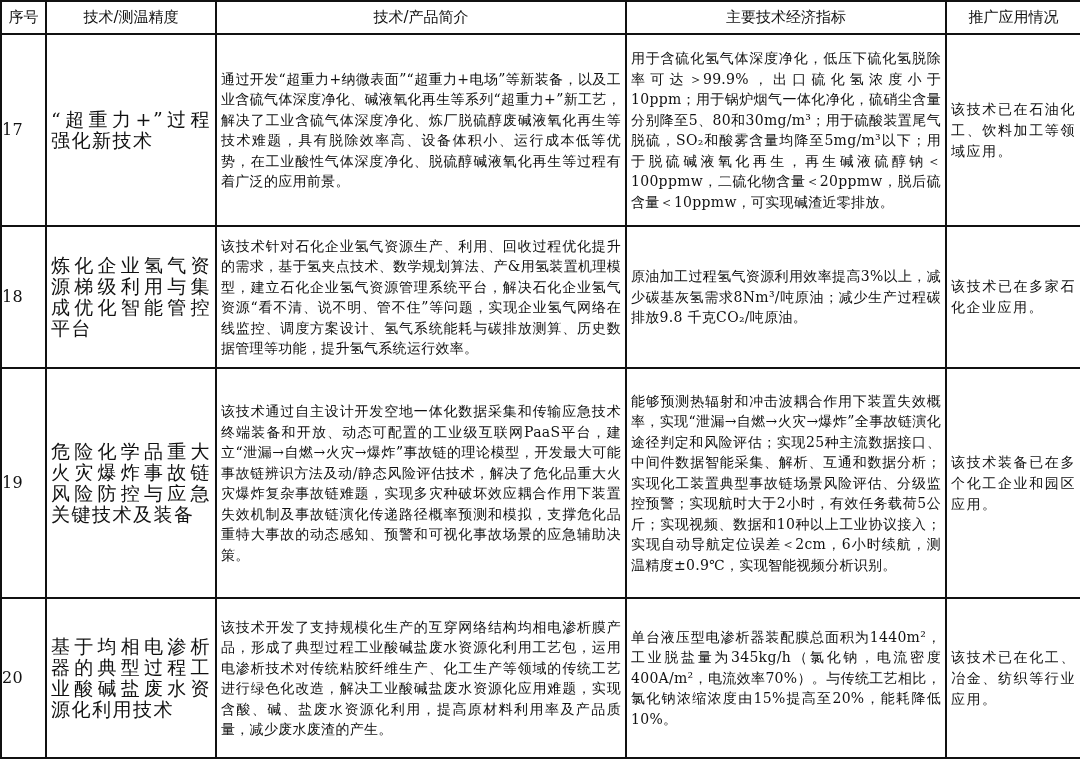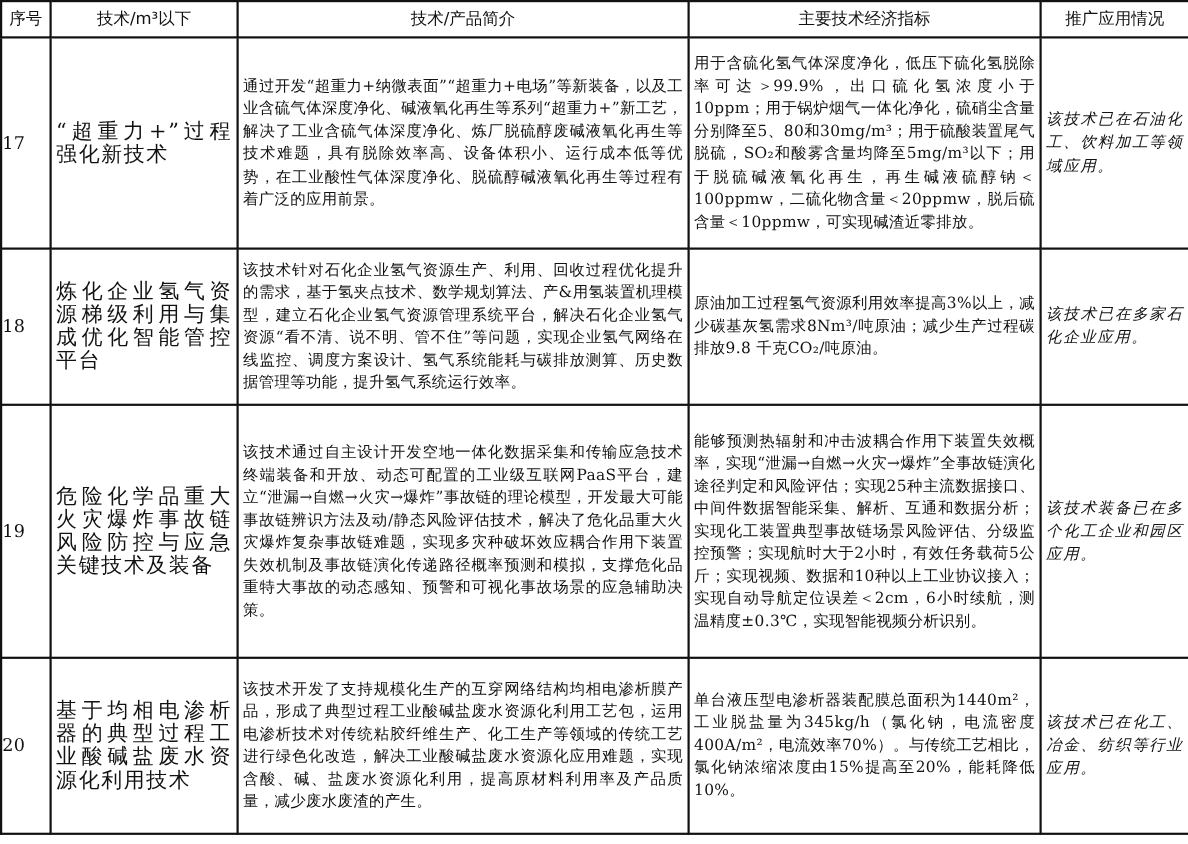--- a/index.html
+++ b/index.html
@@ -15,41 +15,41 @@
   th {
     height: 31px;
     font-family: "DejaVu Sans", "Liberation Sans", sans-serif;
     font-weight: normal;
     font-size: 15px;
     text-align: center;
   }
   td { font-size: 14px; line-height: 20.5px; letter-spacing: 0.3px; text-align: justify; }
   td.num { text-align:left; font-size:16px; padding:0; }
   td.name { font-size:19px; letter-spacing:1.5px; line-height:21px; }
-  td.app { letter-spacing:1.5px; line-height:21px;font-style:italic; }
+  td.app { letter-spacing:1.5px; line-height:21px; }
   .r17 { height: 192px; }
   .r18 { height: 142px; }
   .r19 { height: 230px; }
   .r20 { height: 160px; }
 </style>
 </head>
 <body>
 
 <table>
   <colgroup>
     <col style="width:45px">
     <col style="width:170px">
     <col style="width:410px">
     <col style="width:320px">
     <col style="width:135px">
   </colgroup>
   <thead>
     <tr>
       <th>序号</th>
-      <th>技术/m³以下</th>
+      <th>技术/测温精度</th>
       <th>技术/产品简介</th>
       <th>主要技术经济指标</th>
       <th>推广应用情况</th>
     </tr>
   </thead>
   <tbody>
     <tr class="r17">
       <td class="num">17</td>
       <td class="name">“超重力+”过程强化新技术</td>
       <td>通过开发“超重力+纳微表面”“超重力+电场”等新装备，以及工业含硫气体深度净化、碱液氧化再生等系列“超重力+”新工艺，解决了工业含硫气体深度净化、炼厂脱硫醇废碱液氧化再生等技术难题，具有脱除效率高、设备体积小、运行成本低等优势，在工业酸性气体深度净化、脱硫醇碱液氧化再生等过程有着广泛的应用前景。</td>
@@ -60,21 +60,21 @@
       <td class="num">18</td>
       <td class="name">炼化企业氢气资源梯级利用与集成优化智能管控平台</td>
       <td>该技术针对石化企业氢气资源生产、利用、回收过程优化提升的需求，基于氢夹点技术、数学规划算法、产&amp;用氢装置机理模型，建立石化企业氢气资源管理系统平台，解决石化企业氢气资源“看不清、说不明、管不住”等问题，实现企业氢气网络在线监控、调度方案设计、氢气系统能耗与碳排放测算、历史数据管理等功能，提升氢气系统运行效率。</td>
       <td>原油加工过程氢气资源利用效率提高3%以上，减少碳基灰氢需求8Nm³/吨原油；减少生产过程碳排放9.8 千克CO₂/吨原油。</td>
       <td class="app">该技术已在多家石化企业应用。</td>
     </tr>
     <tr class="r19">
       <td class="num">19</td>
       <td class="name">危险化学品重大火灾爆炸事故链风险防控与应急关键技术及装备</td>
       <td>该技术通过自主设计开发空地一体化数据采集和传输应急技术终端装备和开放、动态可配置的工业级互联网PaaS平台，建立“泄漏→自燃→火灾→爆炸”事故链的理论模型，开发最大可能事故链辨识方法及动/静态风险评估技术，解决了危化品重大火灾爆炸复杂事故链难题，实现多灾种破坏效应耦合作用下装置失效机制及事故链演化传递路径概率预测和模拟，支撑危化品重特大事故的动态感知、预警和可视化事故场景的应急辅助决策。</td>
-      <td>能够预测热辐射和冲击波耦合作用下装置失效概率，实现“泄漏→自燃→火灾→爆炸”全事故链演化途径判定和风险评估；实现25种主流数据接口、中间件数据智能采集、解析、互通和数据分析；实现化工装置典型事故链场景风险评估、分级监控预警；实现航时大于2小时，有效任务载荷5公斤；实现视频、数据和10种以上工业协议接入；实现自动导航定位误差＜2cm，6小时续航，测温精度±0.3℃，实现智能视频分析识别。</td>
+      <td>能够预测热辐射和冲击波耦合作用下装置失效概率，实现“泄漏→自燃→火灾→爆炸”全事故链演化途径判定和风险评估；实现25种主流数据接口、中间件数据智能采集、解析、互通和数据分析；实现化工装置典型事故链场景风险评估、分级监控预警；实现航时大于2小时，有效任务载荷5公斤；实现视频、数据和10种以上工业协议接入；实现自动导航定位误差＜2cm，6小时续航，测温精度±0.9℃，实现智能视频分析识别。</td>
       <td class="app">该技术装备已在多个化工企业和园区应用。</td>
     </tr>
     <tr class="r20">
       <td class="num">20</td>
       <td class="name">基于均相电渗析器的典型过程工业酸碱盐废水资源化利用技术</td>
       <td>该技术开发了支持规模化生产的互穿网络结构均相电渗析膜产品，形成了典型过程工业酸碱盐废水资源化利用工艺包，运用电渗析技术对传统粘胶纤维生产、化工生产等领域的传统工艺进行绿色化改造，解决工业酸碱盐废水资源化应用难题，实现含酸、碱、盐废水资源化利用，提高原材料利用率及产品质量，减少废水废渣的产生。</td>
       <td>单台液压型电渗析器装配膜总面积为1440m²，工业脱盐量为345kg/h（氯化钠，电流密度400A/m²，电流效率70%）。与传统工艺相比，氯化钠浓缩浓度由15%提高至20%，能耗降低10%。</td>
       <td class="app">该技术已在化工、冶金、纺织等行业应用。</td>
     </tr>
   </tbody>

